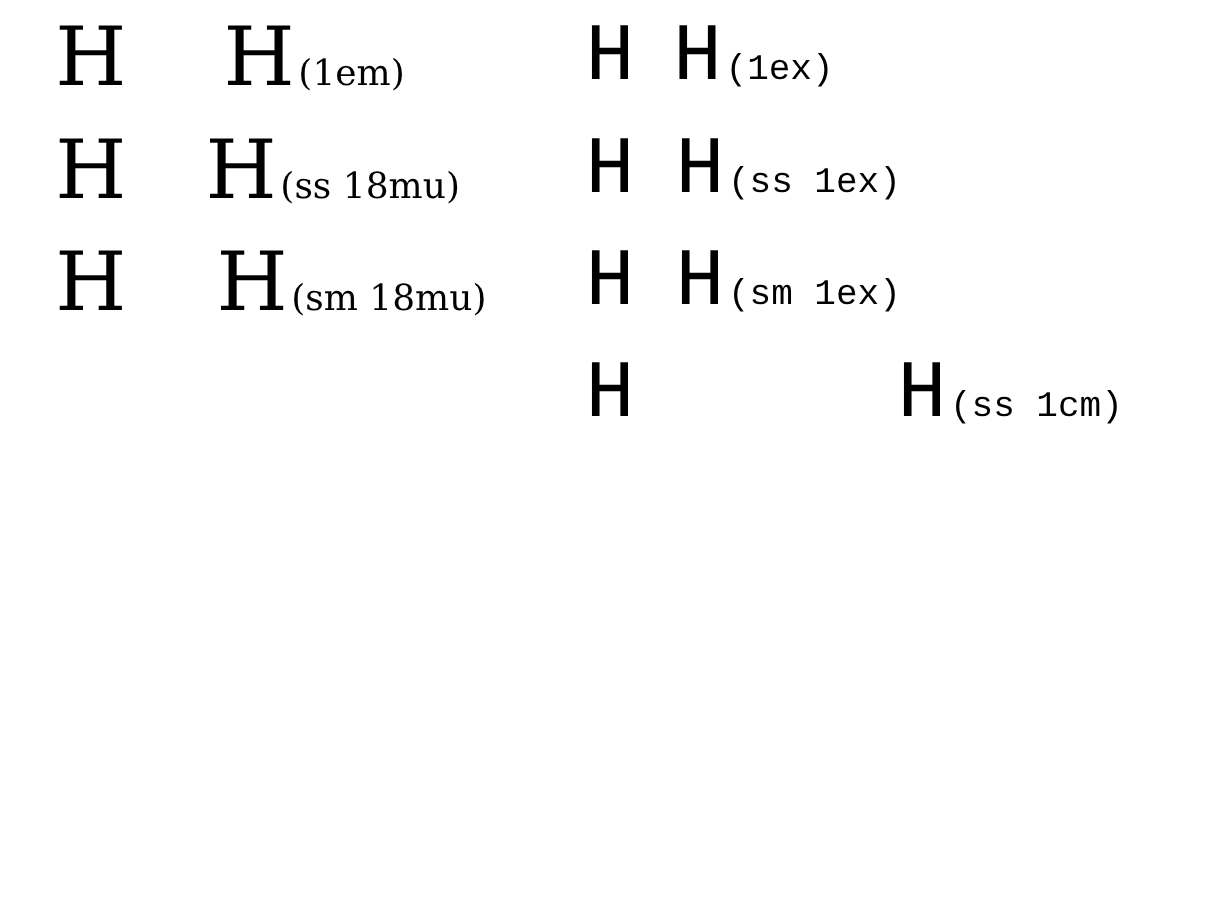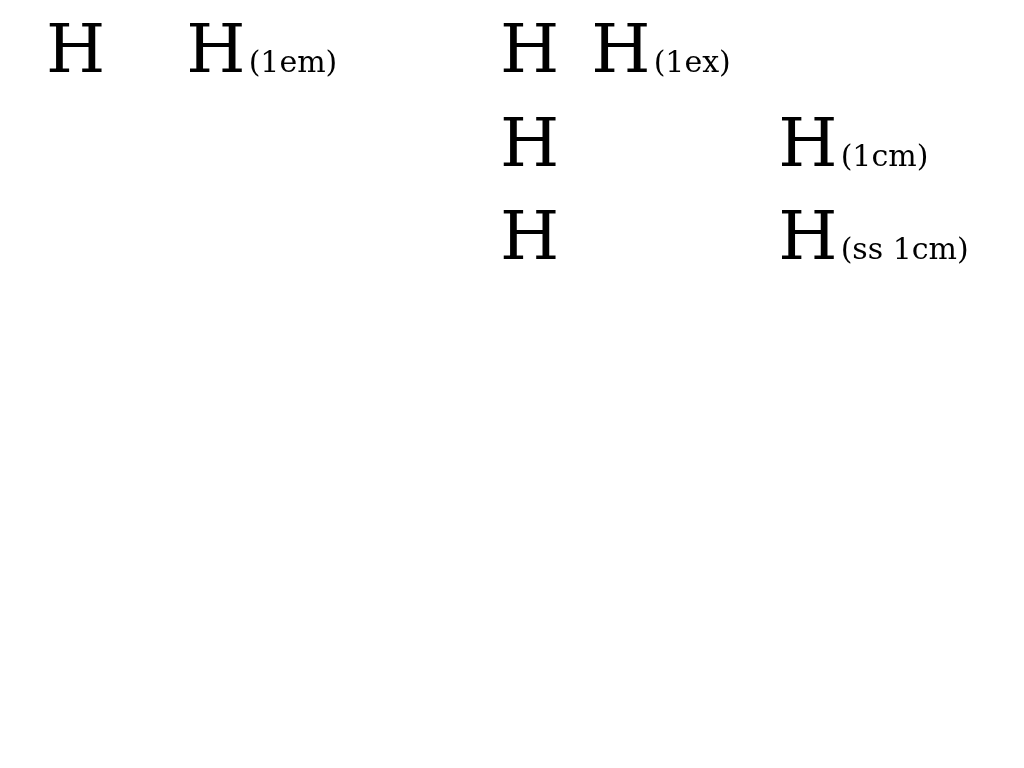--- a/index.html
+++ b/index.html
@@ -15,21 +15,21 @@
     background: #ffffff;
     font-family: "DejaVu Serif", serif;
     color: #000000;
   }
   .col {
     position: absolute;
     top: 2px;
     white-space: nowrap;
   }
   .col-left  { left: 46px;  }
-  .col-right { left: 500px; }
+  .col-right { left: 488px; font-family: Liberation Mono, monospace; }
   .row {
     height: 93.5px;
     line-height: 93.5px;
     font-size: 68px;
     white-space: nowrap;
   }
   .h-glyph {
     display: inline;
   }
   .gap {
@@ -45,27 +45,36 @@
 </style>
 </head>
 <body>
 
 <div class="page" style="background: rgb(255, 255, 255); color: rgb(0, 0, 0);">
 
   <div class="col col-left">
     <div class="row">
       <span class="h-glyph">H</span><span class="gap" style="width: 81px;"></span><span class="h-glyph">H</span><span class="lbl">(1em)</span>
     </div>
+    <div class="row">
+      <span class="h-glyph">H</span><span class="gap" style="width: 66px;"></span><span class="h-glyph">H</span><span class="lbl">(ss 18mu)</span>
+    </div>
+    <div class="row">
+      <span class="h-glyph">H</span><span class="gap" style="width: 75px;"></span><span class="h-glyph">H</span><span class="lbl">(sm 18mu)</span>
+    </div>
   </div>
 
   <div class="col col-right">
     <div class="row">
       <span class="h-glyph">H</span><span class="gap" style="width: 32px;"></span><span class="h-glyph">H</span><span class="lbl">(1ex)</span>
     </div>
     <div class="row">
-      <span class="h-glyph">H</span><span class="gap" style="width: 219px;"></span><span class="h-glyph">H</span><span class="lbl">(1cm)</span>
+      <span class="h-glyph">H</span><span class="gap" style="width: 34px;"></span><span class="h-glyph">H</span><span class="lbl">(ss 1ex)</span>
+    </div>
+    <div class="row">
+      <span class="h-glyph">H</span><span class="gap" style="width: 34px;"></span><span class="h-glyph">H</span><span class="lbl">(sm 1ex)</span>
     </div>
     <div class="row">
       <span class="h-glyph">H</span><span class="gap" style="width: 219px;"></span><span class="h-glyph">H</span><span class="lbl">(ss 1cm)</span>
     </div>
   </div>
 
 </div>
 
 </body></html>

